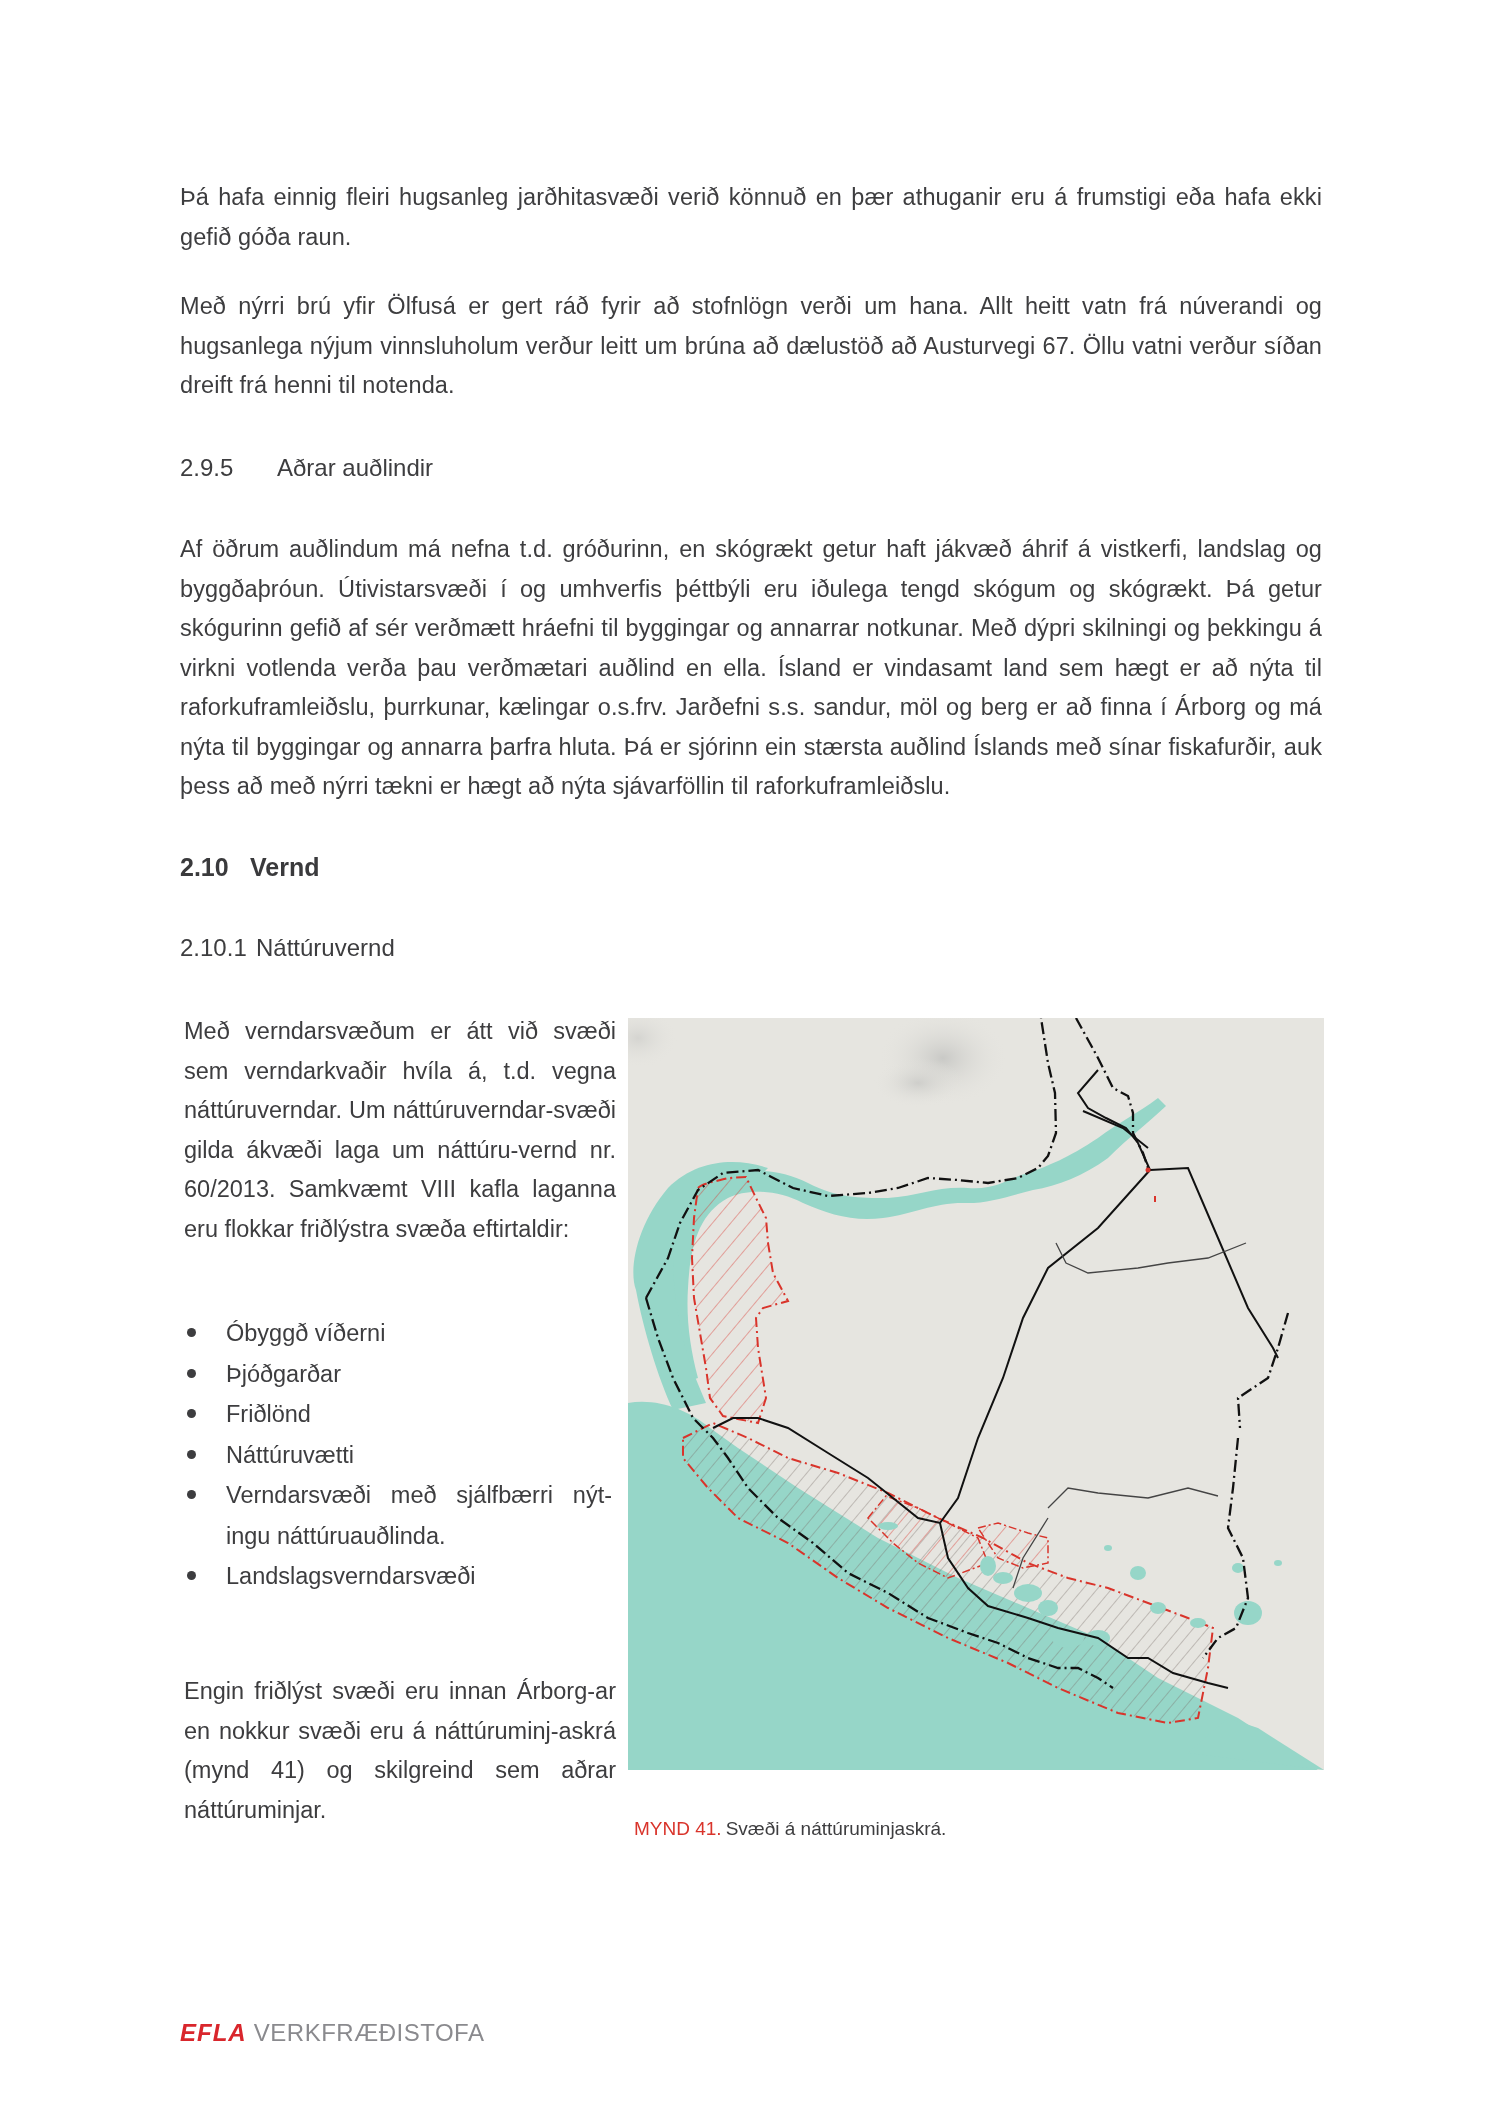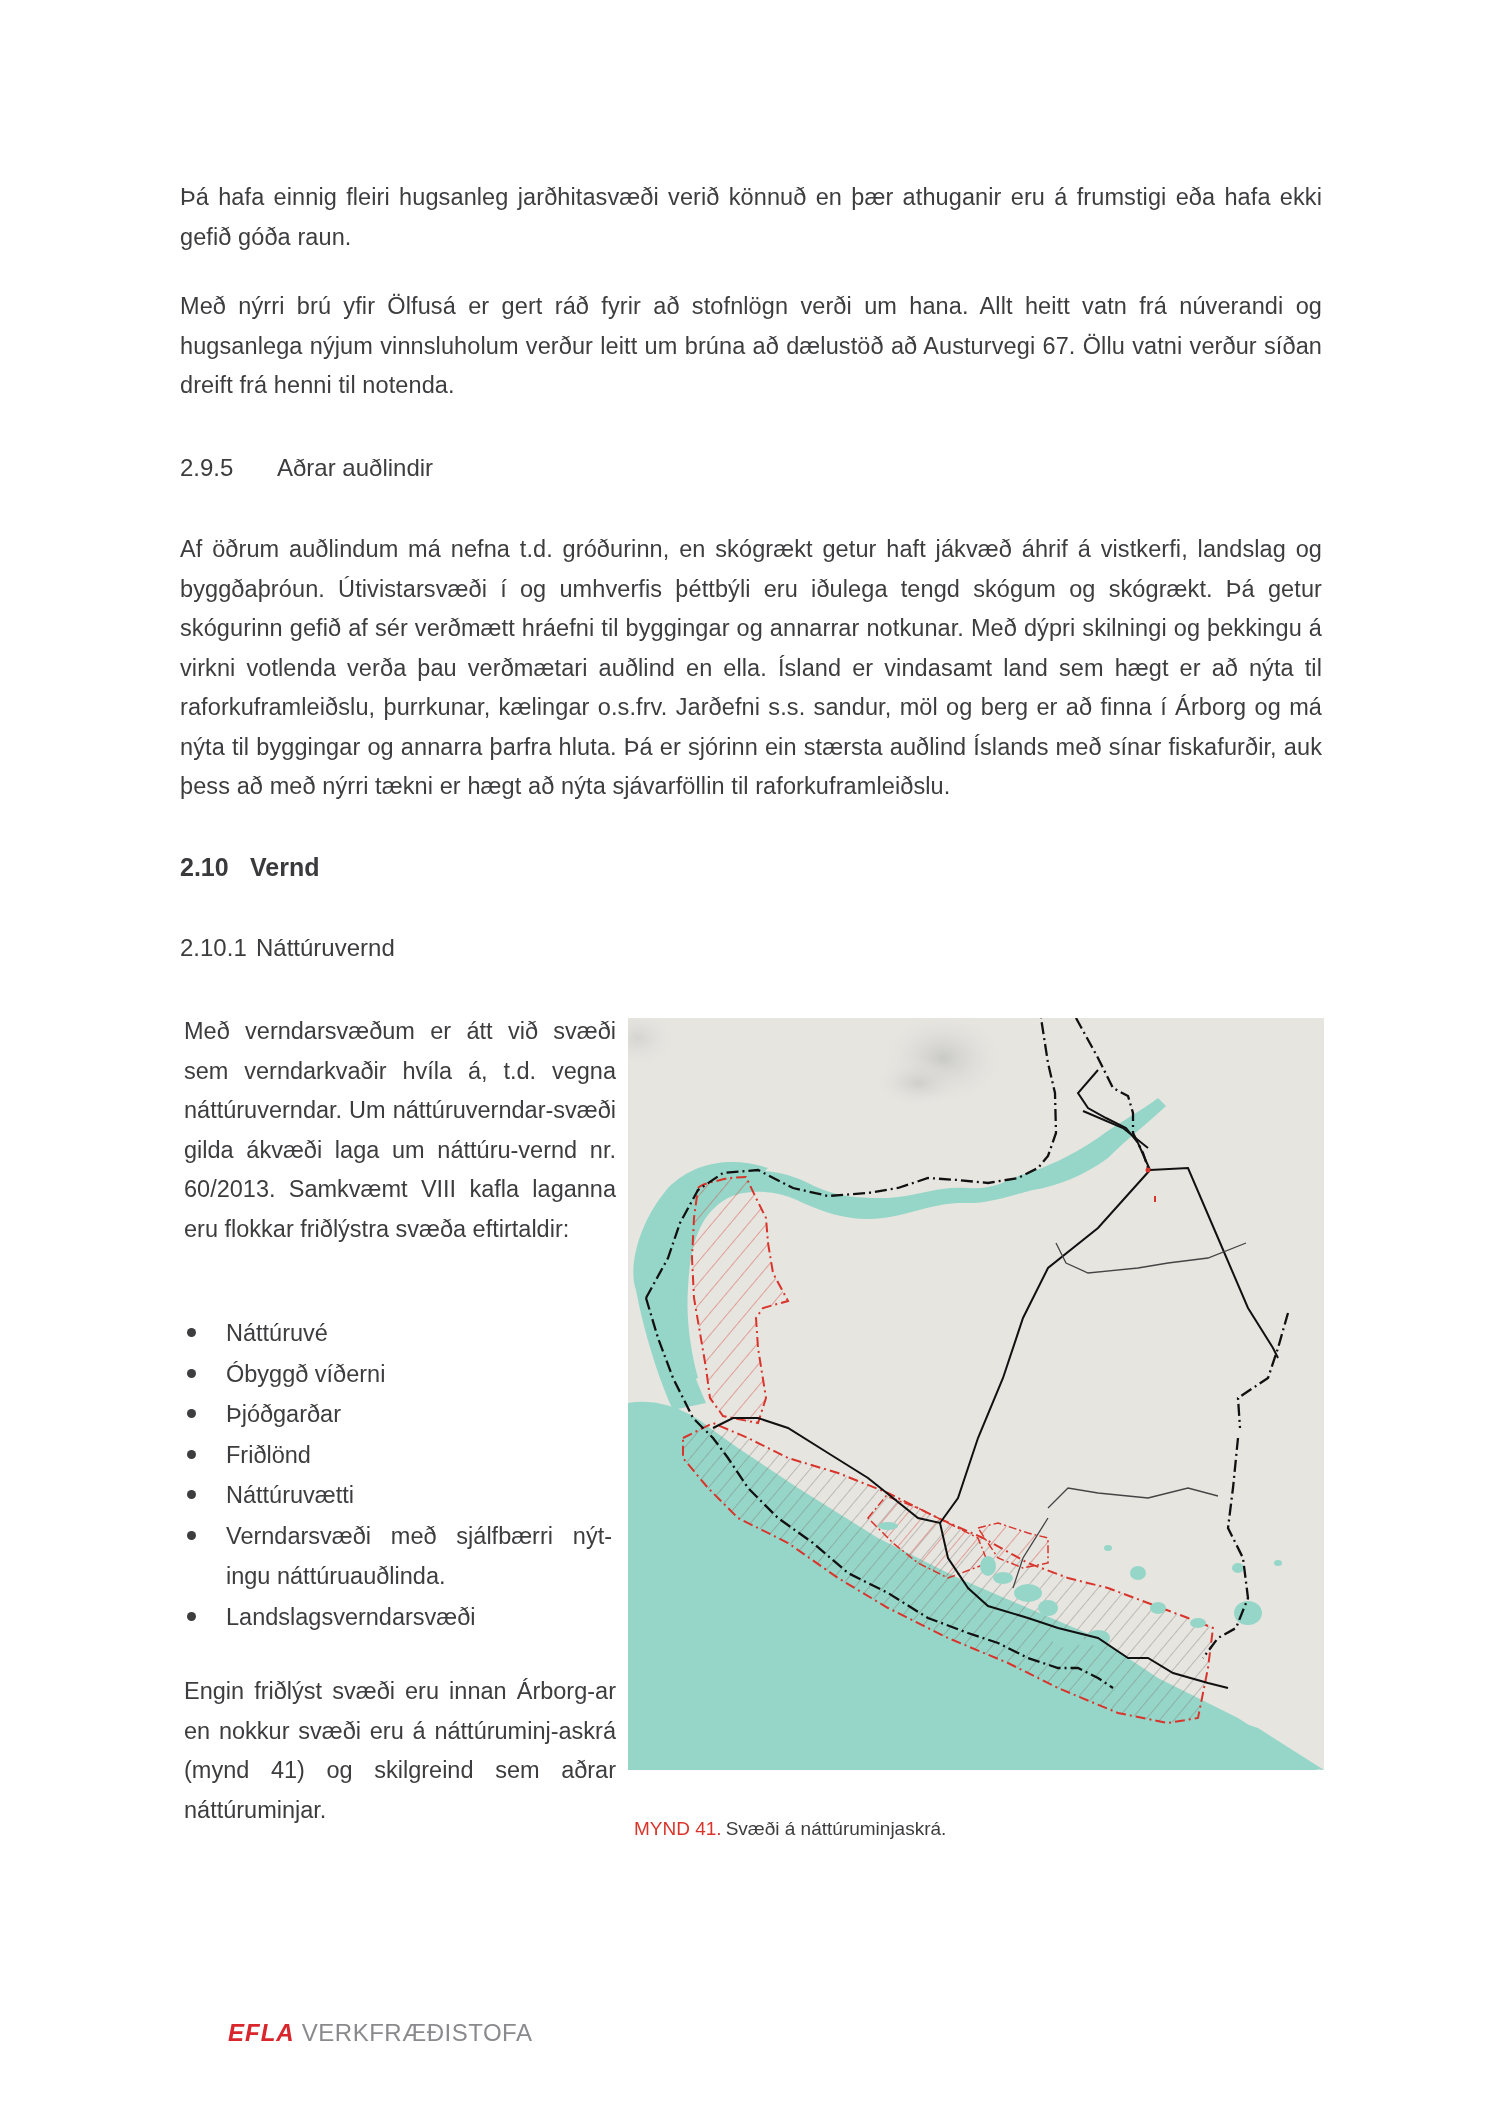--- a/index.html
+++ b/index.html
@@ -16,21 +16,21 @@
   .h2 .num { display: inline-block; width: 70px; }
   .col { position: absolute; left: 180px; width: 432px; font-size: 23.5px; line-height: 39.5px;
          text-align: justify; margin: 4px; }
   ul.bullets { position: absolute; left: 180px; top: 1313px; width: 432px; margin: 0; padding: 0; list-style: none;
                font-size: 23.5px; line-height: 40.5px; }
   ul.bullets li { position: relative; padding-left: 46px; text-align: justify; }
   ul.bullets li .dot { position: absolute; left: 7px; top: 15px; width: 9px; height: 9px; border-radius: 50%; background: #3d3d3f; }
   .map { position: absolute; left: 628px; top: 1018px; width: 696px; height: 752px; background: #e6e5e0; overflow: hidden; }
   .caption { position: absolute; left: 634px; top: 1818px; font-size: 19px; color: #3d3d3f; }
   .caption .lbl { color: #d9342b; font-weight: normal; margin-right: 4px; }
-  .footer { position: absolute; left: 180px; top: 2019px; font-size: 24px; letter-spacing: 0.5px; margin-left: 48px; }
+  .footer { position: absolute; left: 180px; top: 2019px; font-size: 24px; letter-spacing: 0.5px; }
   .footer .brand { color: #d9262c; font-weight: bold; font-style: italic; letter-spacing: 1px; }
   .footer .sub { color: #8a8a8e; font-weight: normal; }
 </style>
 </head>
 <body>
 
 <div class="page">
 
   <p class="para last-left" style="top:178px;">Þá hafa einnig fleiri hugsanleg jarðhitasvæði verið könnuð en þær athuganir eru á frumstigi eða hafa ekki gefið góða raun.</p>
 
@@ -46,21 +46,20 @@
     <span class="num">2.10</span><span>Vernd</span>
   </h2>
 
   <h3 class="h3 h3b" style="top:934px;">
     <span class="num">2.10.1</span><span>Náttúruvernd</span>
   </h3>
 
   <p class="col last-left" style="top:1008px;">Með verndarsvæðum er átt við svæði sem verndarkvaðir hvíla á, t.d. vegna náttúruverndar. Um náttúruverndar-svæði gilda ákvæði laga um náttúru-vernd nr. 60/2013. Samkvæmt VIII kafla laganna eru flokkar friðlýstra svæða eftirtaldir:</p>
 
   <ul class="bullets">
-    <li><span class="dot"></span><span>Náttúruvé</span></li>
     <li><span class="dot"></span><span>Óbyggð víðerni</span></li>
     <li><span class="dot"></span><span>Þjóðgarðar</span></li>
     <li><span class="dot"></span><span>Friðlönd</span></li>
     <li><span class="dot"></span><span>Náttúruvætti</span></li>
     <li style="text-align-last:left;"><span class="dot"></span><span>Verndarsvæði með sjálfbærri nýt-ingu náttúruauðlinda.</span></li>
     <li><span class="dot"></span><span>Landslagsverndarsvæði</span></li>
   </ul>
 
   <p class="col last-left" style="top:1668px;">Engin friðlýst svæði eru innan Árborg-ar en nokkur svæði eru á náttúruminj-askrá (mynd 41) og skilgreind sem aðrar náttúruminjar.</p>
 

